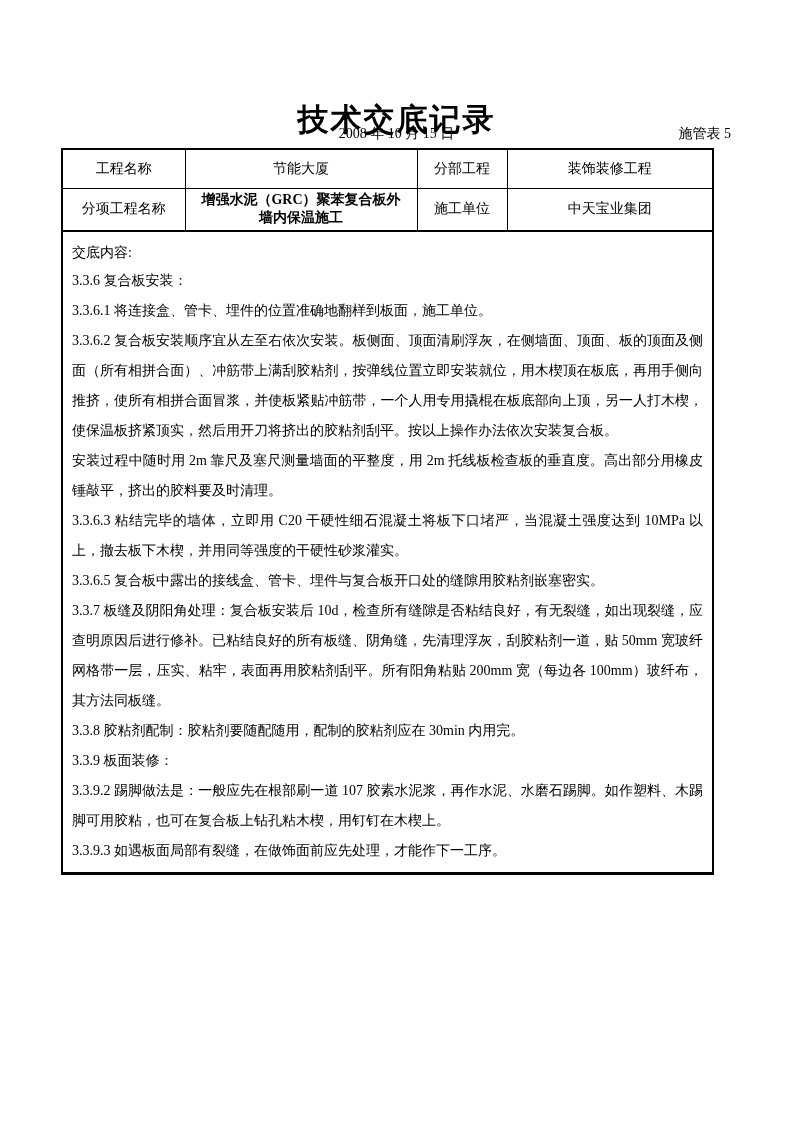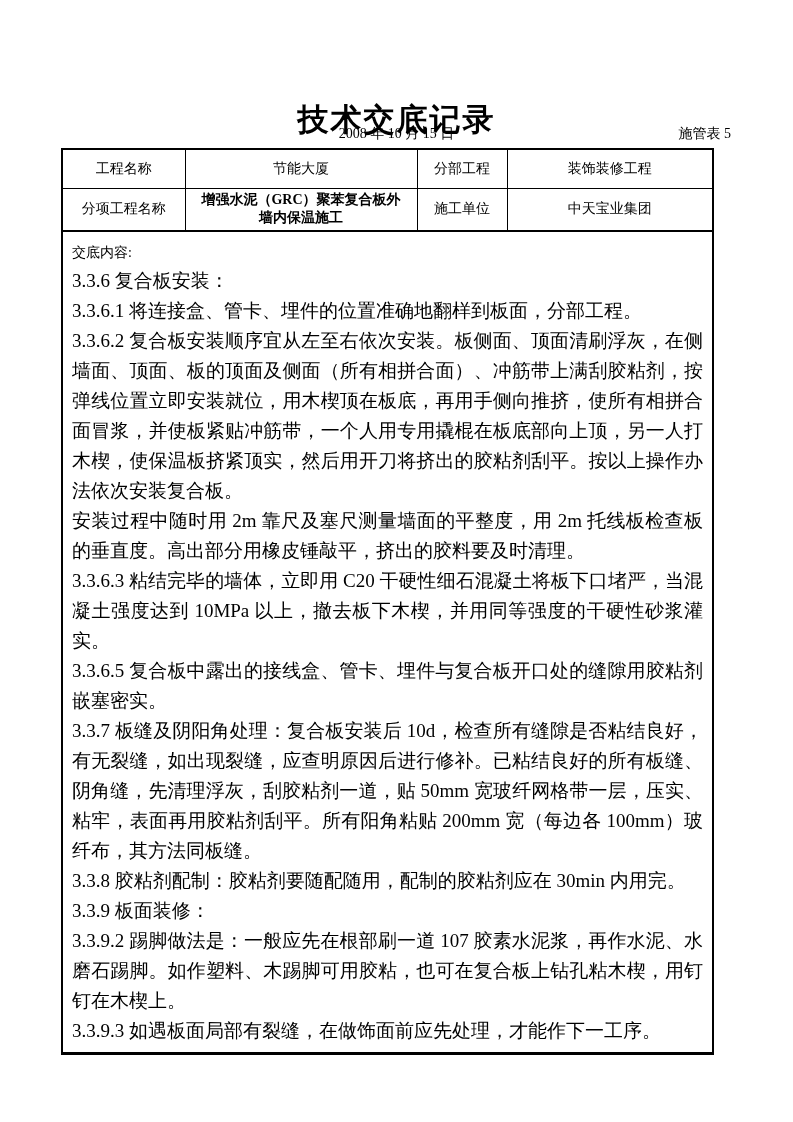--- a/index.html
+++ b/index.html
@@ -114,21 +114,21 @@
     padding: 4px 9px 6px 9px;
     box-sizing: border-box;
     width: 649px;
   }
   .body-wrap .lead {
     font-size: 14px;
     line-height: 27px;
     margin: 3px 0 0 0;
   }
   .body-wrap p.para {
-    font-size: 19px;
+    font-size: 14px;
     line-height: 30px;
     margin: 0;
     text-align: justify;
     text-justify: inter-ideograph;
   }
 
   .sign-wrap { width: 649px; }
   .sign-label { font-size: 14px; }
 
   
@@ -165,21 +165,21 @@
         <td class="c-value1 strong-cell">增强水泥（GRC）聚苯复合板外墙内保温施工</td>
         <td class="c-label2">施工单位</td>
         <td class="c-value2">中天宝业集团</td>
       </tr>
     </tbody>
       </table>
 
     <div class="body-wrap">
       <div class="lead">交底内容:</div>
       <p class="para">3.3.6 复合板安装：</p>
-      <p class="para">3.3.6.1 将连接盒、管卡、埋件的位置准确地翻样到板面，分部工程。</p>
+      <p class="para">3.3.6.1 将连接盒、管卡、埋件的位置准确地翻样到板面，施工单位。</p>
       <p class="para">3.3.6.2 复合板安装顺序宜从左至右依次安装。板侧面、顶面清刷浮灰，在侧墙面、顶面、板的顶面及侧面（所有相拼合面）、冲筋带上满刮胶粘剂，按弹线位置立即安装就位，用木楔顶在板底，再用手侧向推挤，使所有相拼合面冒浆，并使板紧贴冲筋带，一个人用专用撬棍在板底部向上顶，另一人打木楔，使保温板挤紧顶实，然后用开刀将挤出的胶粘剂刮平。按以上操作办法依次安装复合板。</p>
       <p class="para">安装过程中随时用 2m 靠尺及塞尺测量墙面的平整度，用 2m 托线板检查板的垂直度。高出部分用橡皮锤敲平，挤出的胶料要及时清理。</p>
       <p class="para">3.3.6.3 粘结完毕的墙体，立即用 C20 干硬性细石混凝土将板下口堵严，当混凝土强度达到 10MPa 以上，撤去板下木楔，并用同等强度的干硬性砂浆灌实。</p>
       <p class="para">3.3.6.5 复合板中露出的接线盒、管卡、埋件与复合板开口处的缝隙用胶粘剂嵌塞密实。</p>
       <p class="para">3.3.7 板缝及阴阳角处理：复合板安装后 10d，检查所有缝隙是否粘结良好，有无裂缝，如出现裂缝，应查明原因后进行修补。已粘结良好的所有板缝、阴角缝，先清理浮灰，刮胶粘剂一道，贴 50mm 宽玻纤网格带一层，压实、粘牢，表面再用胶粘剂刮平。所有阳角粘贴 200mm 宽（每边各 100mm）玻纤布，其方法同板缝。</p>
       <p class="para">3.3.8 胶粘剂配制：胶粘剂要随配随用，配制的胶粘剂应在 30min 内用完。</p>
       <p class="para">3.3.9 板面装修：</p>
       <p class="para">3.3.9.2 踢脚做法是：一般应先在根部刷一道 107 胶素水泥浆，再作水泥、水磨石踢脚。如作塑料、木踢脚可用胶粘，也可在复合板上钻孔粘木楔，用钉钉在木楔上。</p>
       <p class="para">3.3.9.3 如遇板面局部有裂缝，在做饰面前应先处理，才能作下一工序。</p>
     </div>

